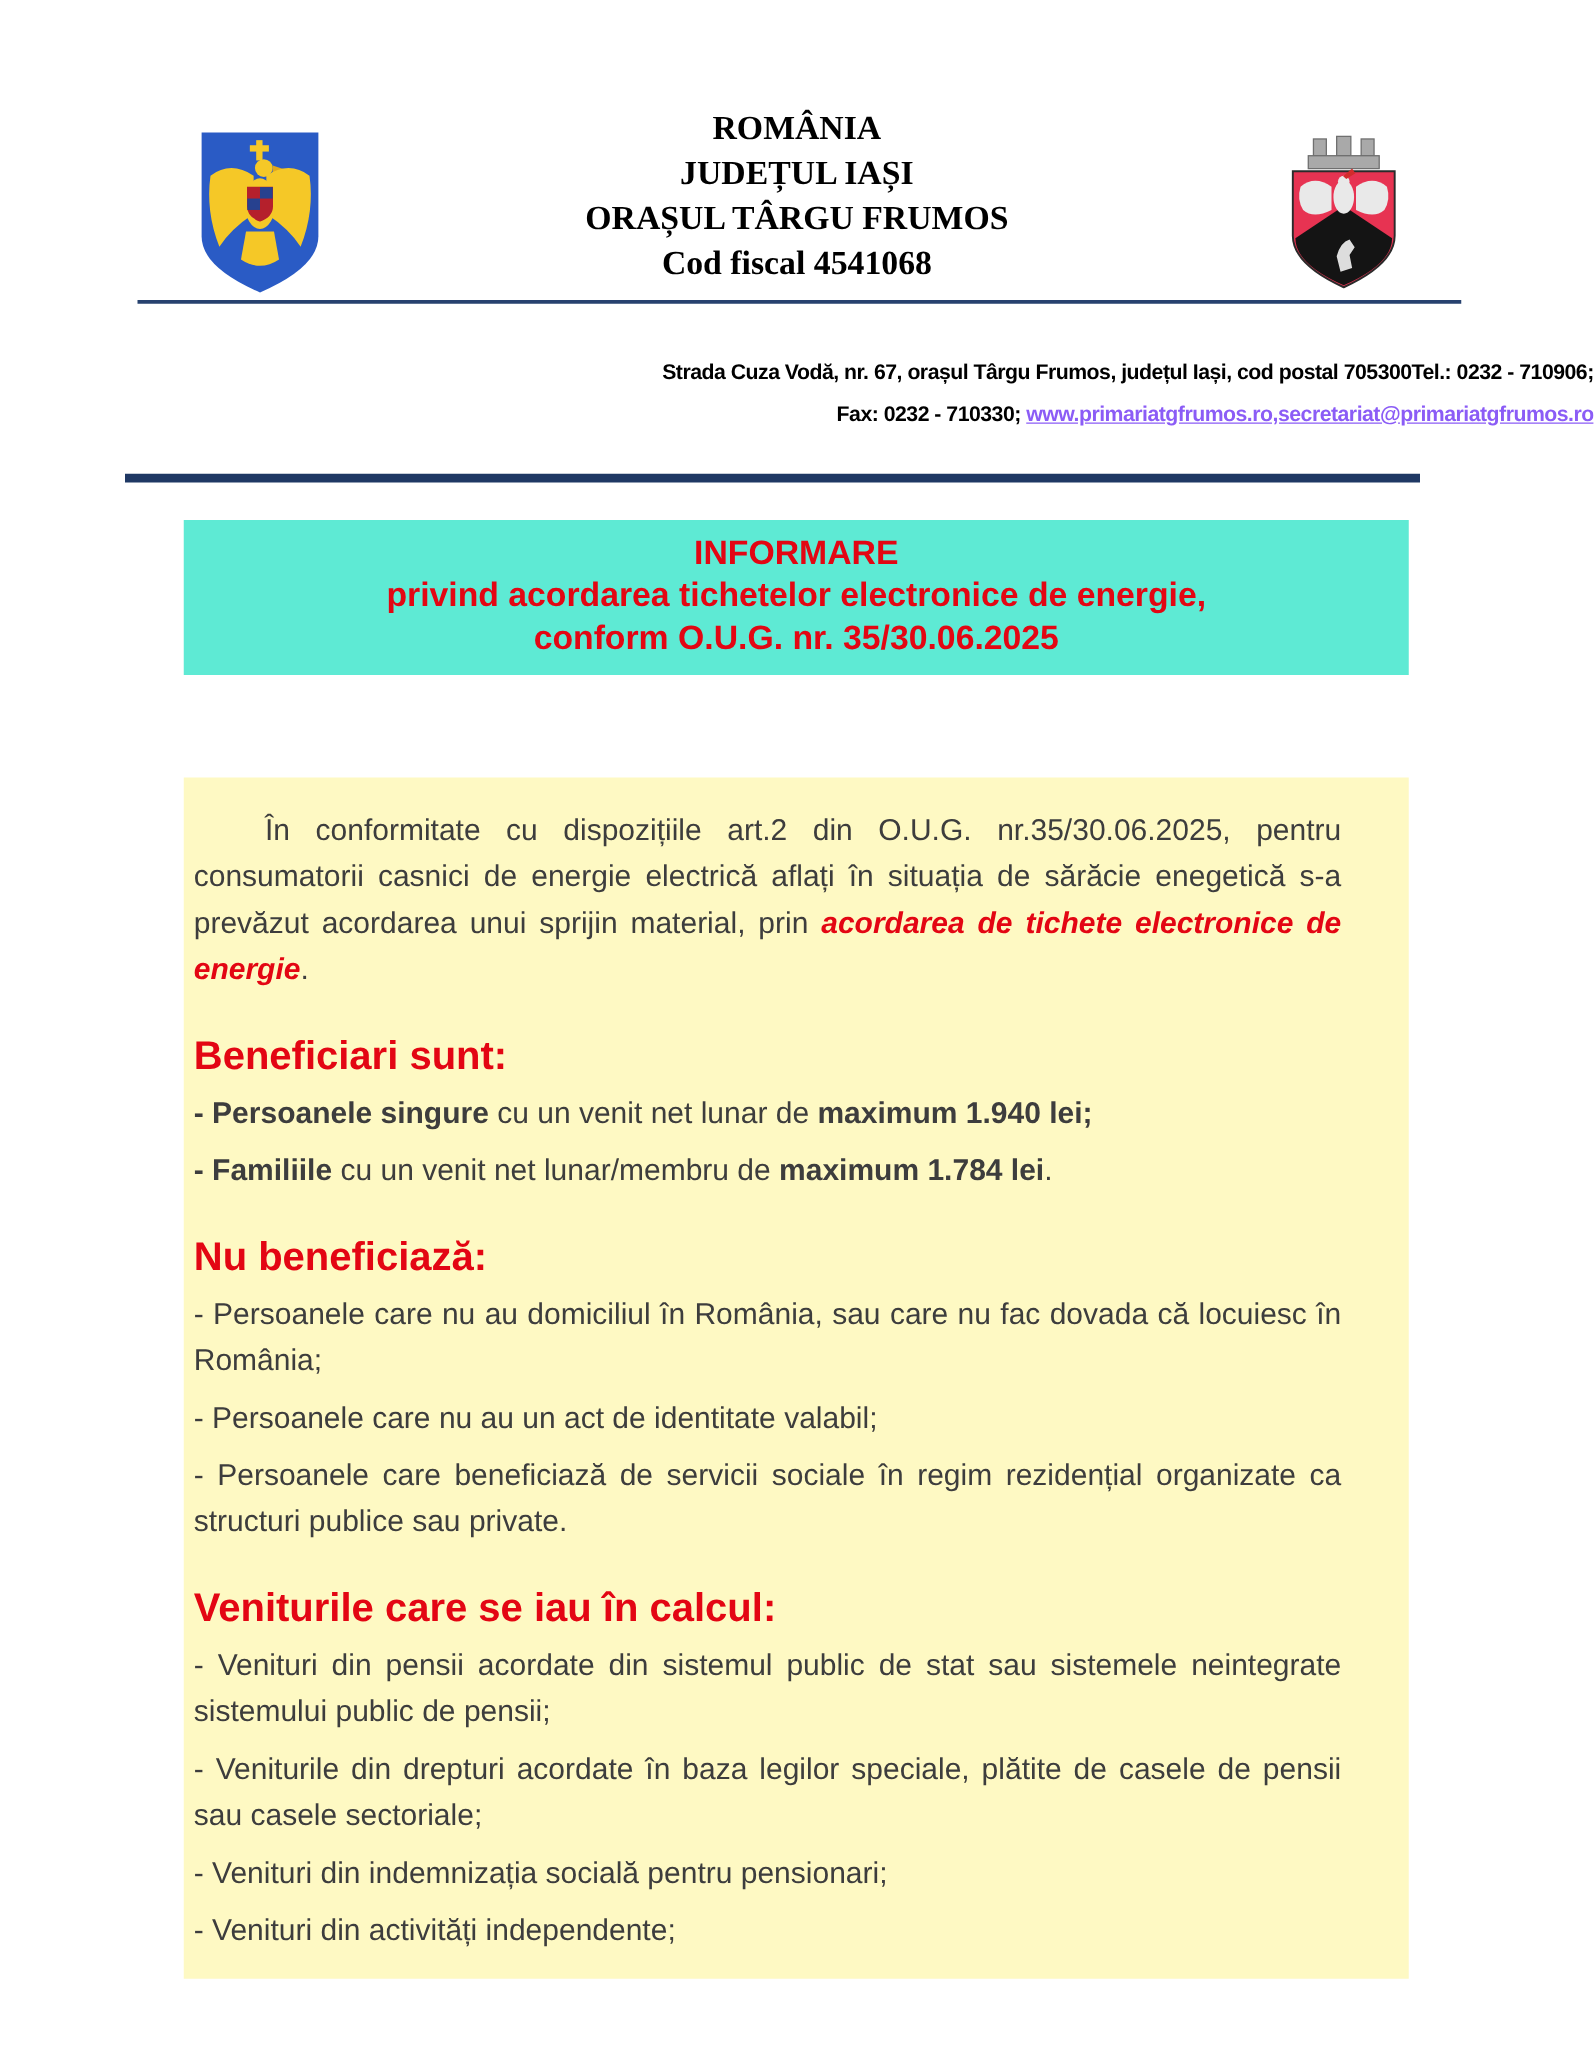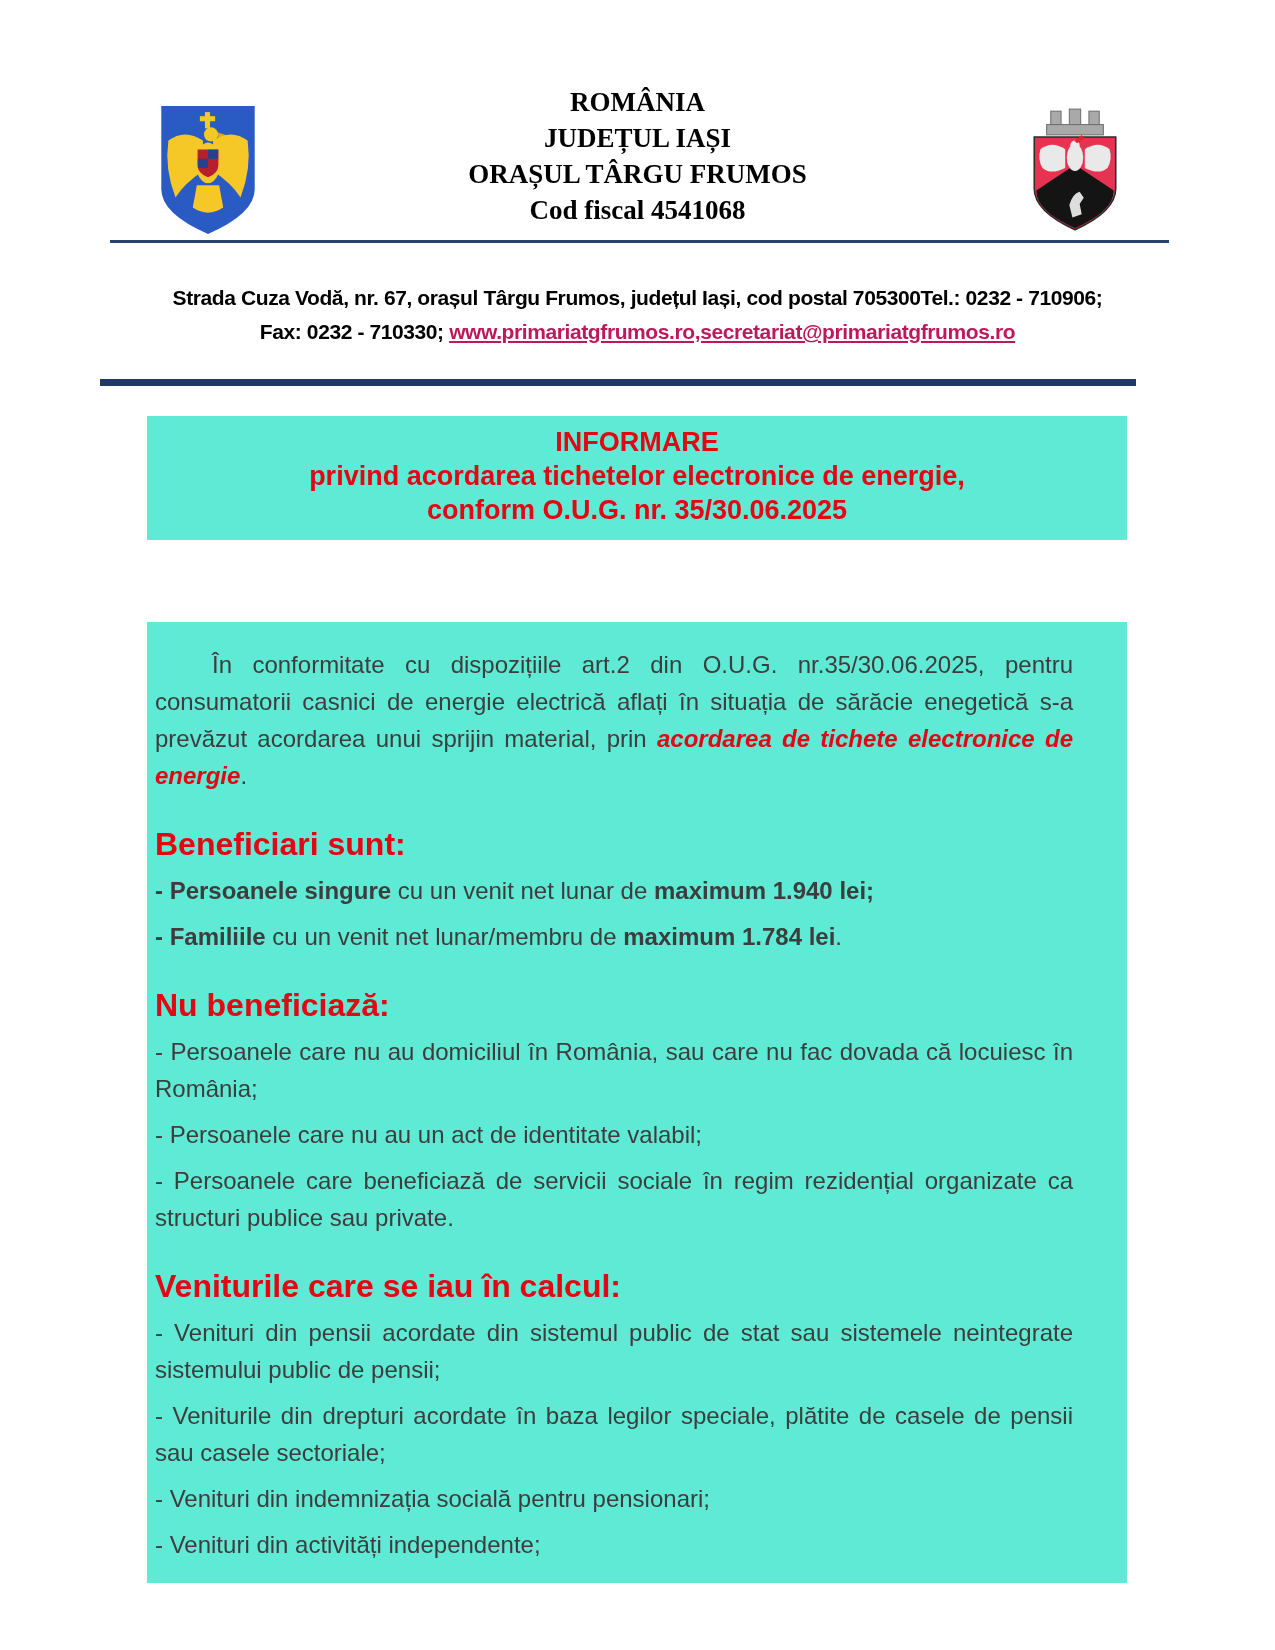--- a/index.html
+++ b/index.html
@@ -17,37 +17,37 @@
     text-align:center; font-family:"Liberation Serif", serif;
     font-weight:bold; font-size:27px; line-height:36px; color:#000;
   }
   .rule-thin {
     border:none; border-top:3px solid #27426f;
     margin:12px 106px 0 110px;
   }
 
   
   .contact {
-    margin-top:38px; text-align:center; font-weight:bold;
-    font-size:21px; letter-spacing:-0.4px; line-height:34px; white-space:nowrap;
+    margin-top:38px; text-align:right; font-weight:bold;
+    font-size:17px; letter-spacing:-0.4px; line-height:34px; white-space:nowrap;
   }
-  .contact a { color:#be185d; text-decoration:underline; }
+  .contact a { color:#8b5cf6; text-decoration:underline; }
 
   .rule-thick { height:7px; background:#1F3864; margin:30px 139px 0 100px; }
 
   
   .title-block {
     background:#5eead4; margin:30px 148px 0 147px;
     padding:9px 0 13px; text-align:center;
     color:#E30613; font-weight:bold; font-size:27px; line-height:34px;
   }
 
   
   .content-block {
-    background:#5eead4; margin:82px 148px 0 147px;
+    background:#fef9c3; margin:82px 148px 0 147px;
     padding:24px 54px 20px 8px;
     font-size:24px; line-height:37px; color:#3D3D3D;
   }
   .intro { margin:0; text-align:justify; text-indent:57px; }
   .highlight { color:#E30613; font-weight:bold; font-style:italic; }
   h2.section {
     color:#E30613; font-size:32px; font-weight:bold;
     margin:32px 0 0 0; line-height:37px;
   }
   p.bullet { margin:9px 0 0 0; text-align:justify; }

